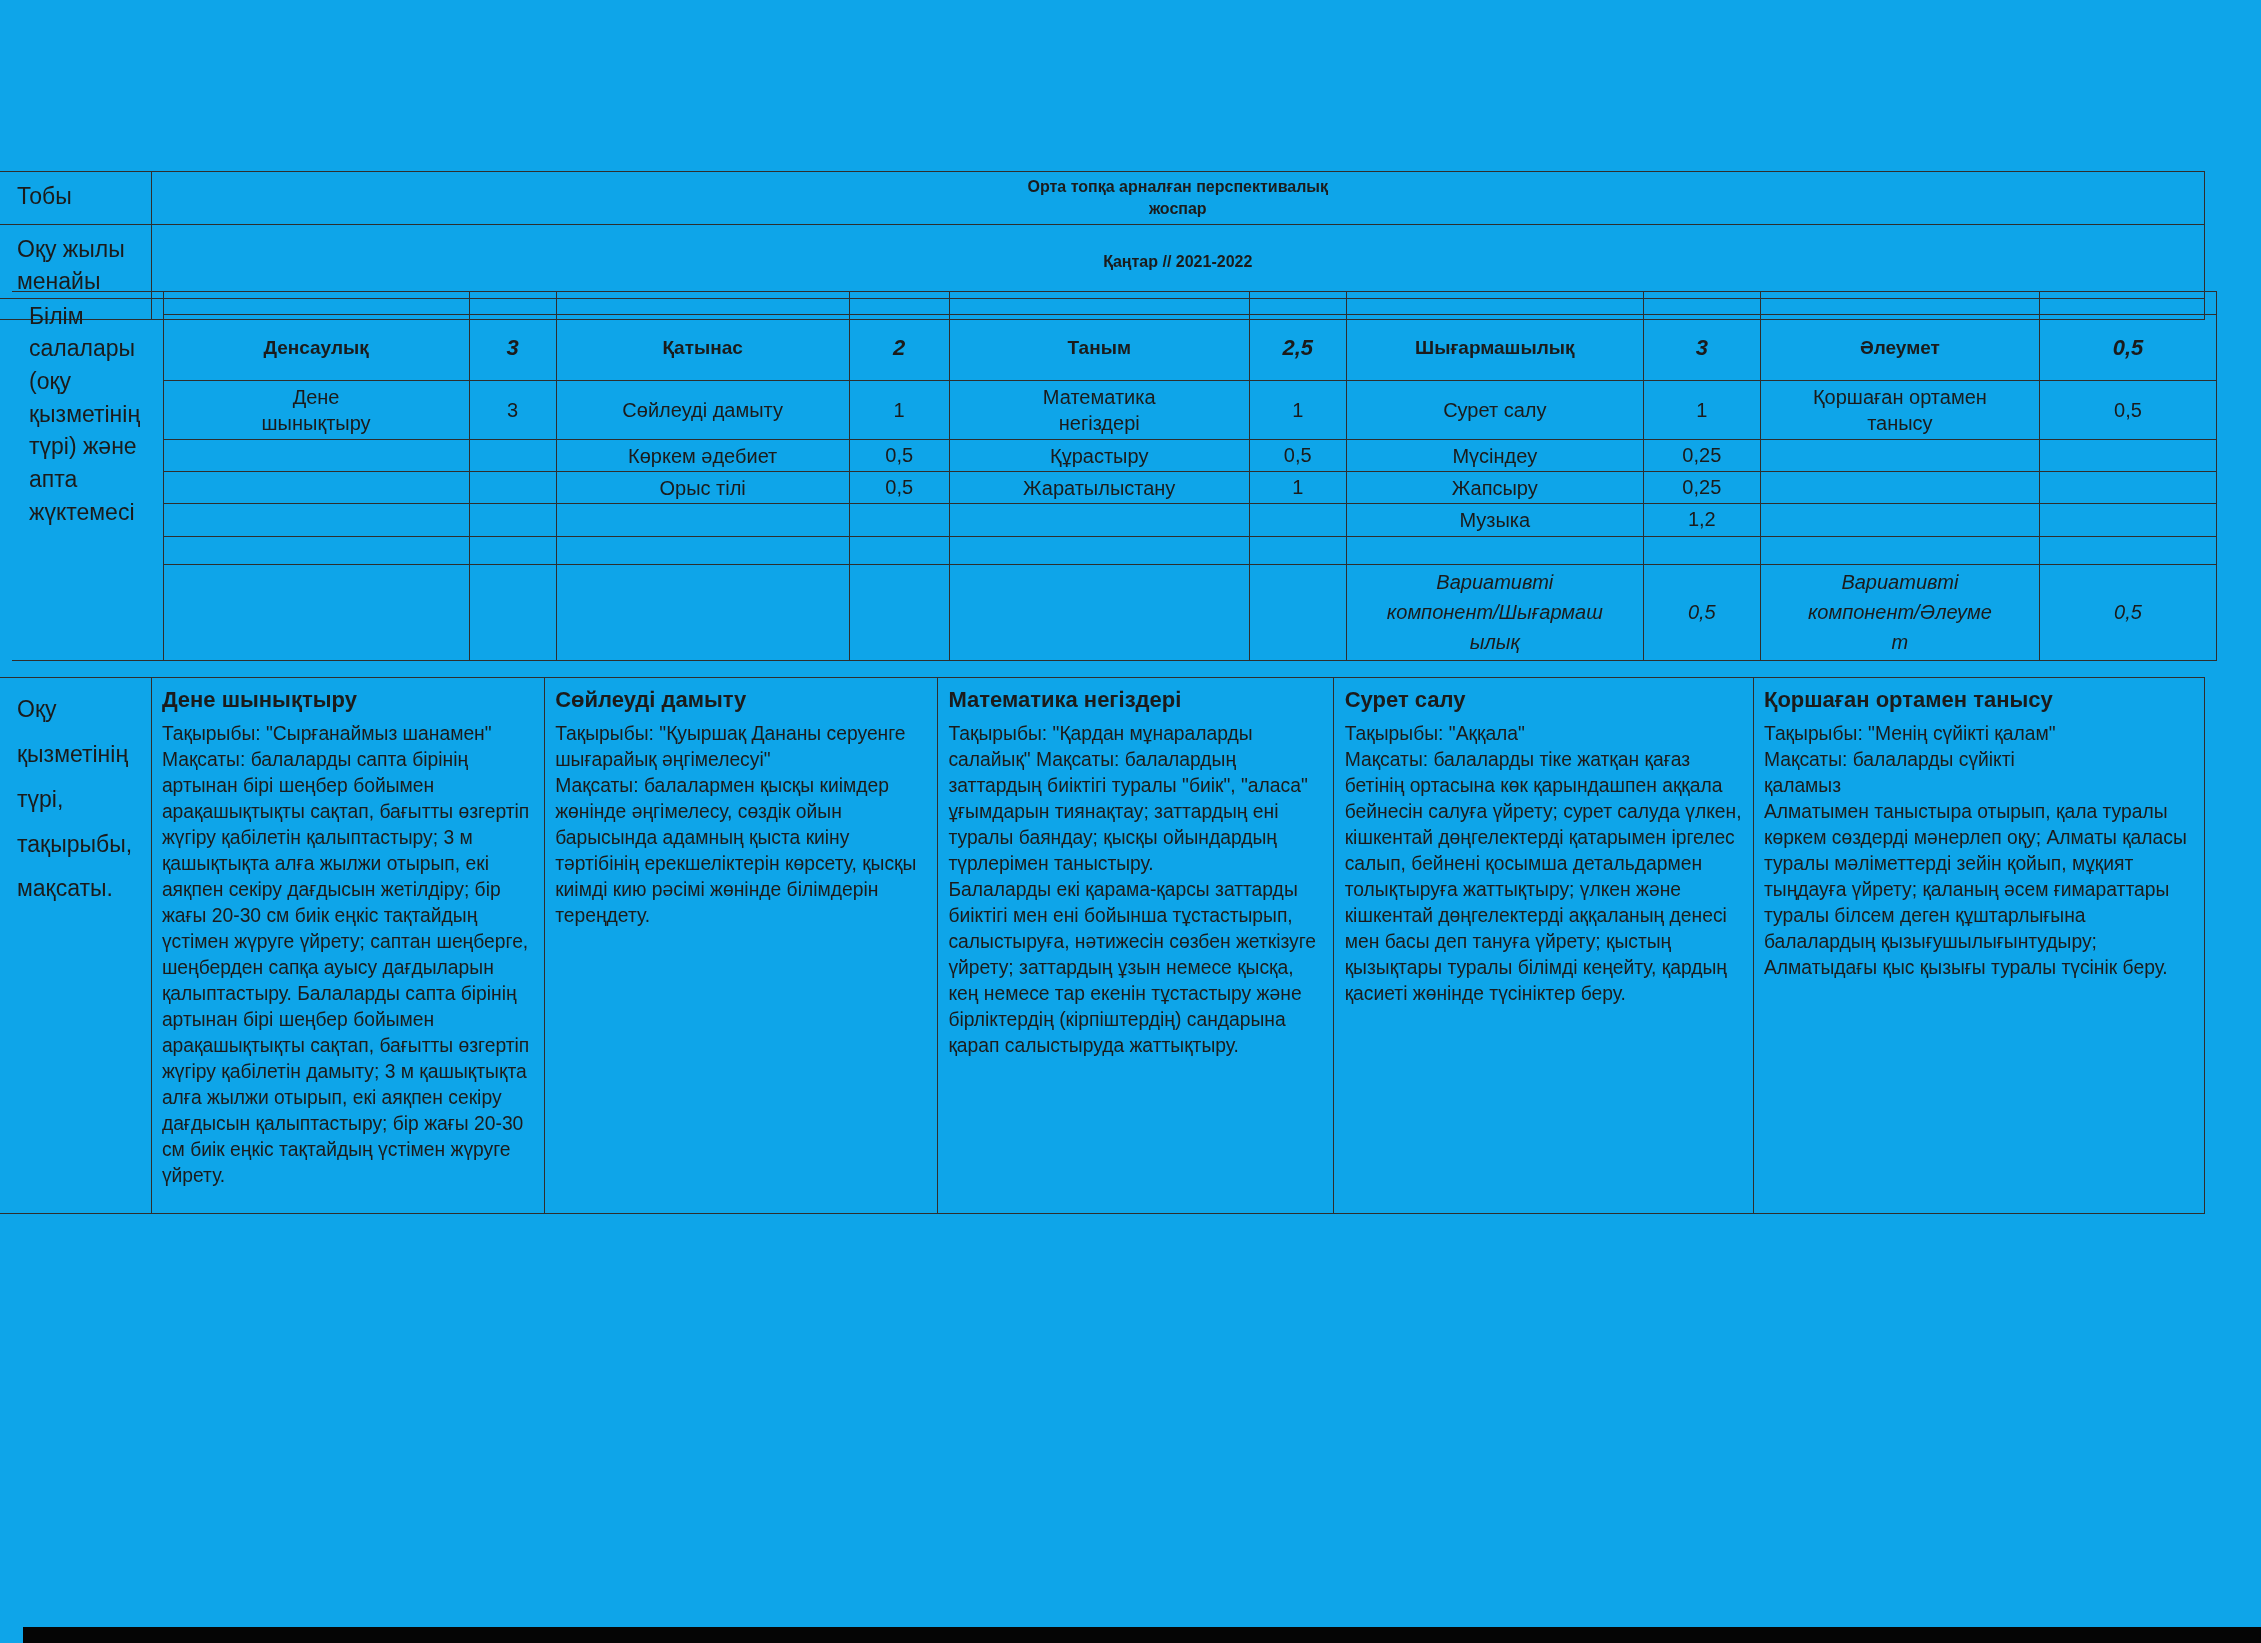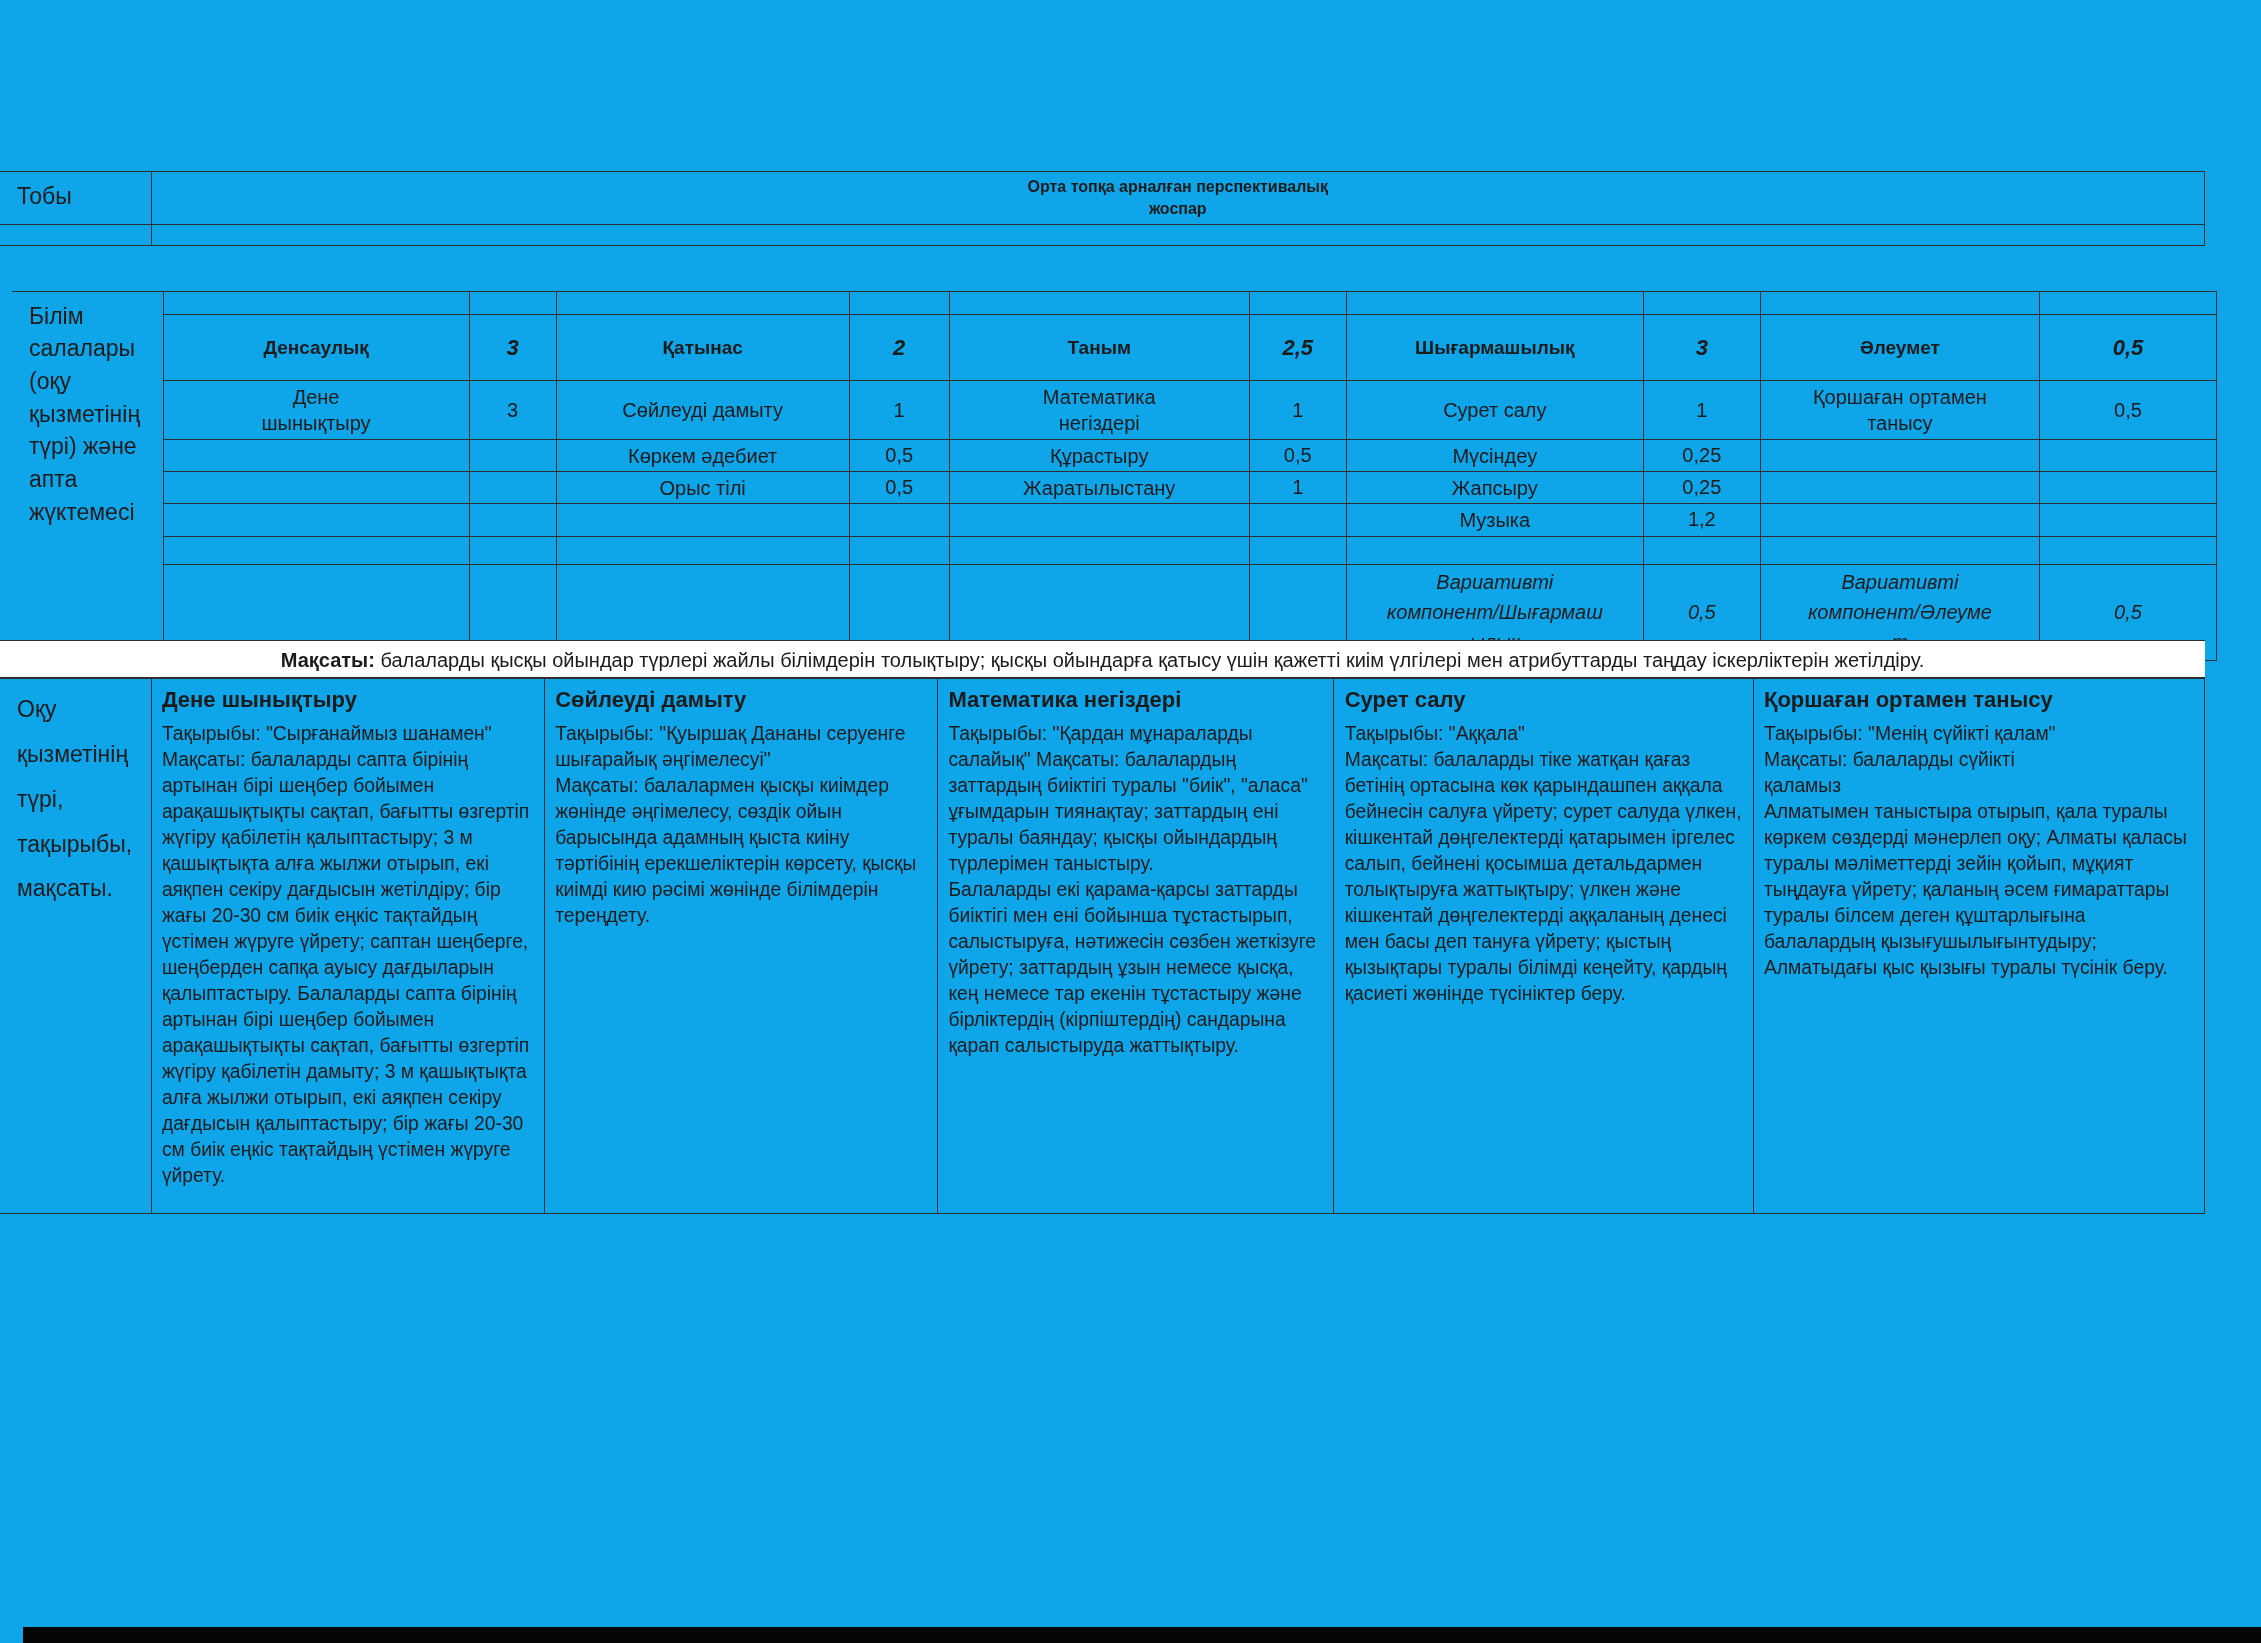--- a/index.html
+++ b/index.html
@@ -76,20 +76,25 @@
   <table class="sheet" style="left:0; top:171px; width:2205px;">
     <colgroup>
         <col style="width:151px">
         <col style="width:2053px">
       </colgroup>
     <tbody>
         <tr style="height:53px">
       <td class="lab noleft">Тобы</td>
       <td class="ttl">Орта топқа арналған перспективалық
 жоспар</td>
+    </tr>
+    <tr style="height:46px">
+      <td class="lab noleft">Оқу жылы
+менайы</td>
+      <td class="ttl">Қаңтар // 2021-2022</td>
     </tr>
     <tr style="height:20.6px">
       <td class="noleft"></td>
       <td></td>
     </tr>
   </tbody>
     </table>
 
   <table class="sheet" style="left:0; top:291px; width:2205px;margin-left:12px;">
     <colgroup>
@@ -213,26 +218,20 @@
       <td class="varinum">0,5</td>
       <td class="vari">Вариативті
 компонент/Әлеуме
 т</td>
       <td class="varinum">0,5</td>
     </tr>
   </tbody>
     </table>
 
 
-  <div class="band" style="top:640px; height:37px;">
-    <div class="goal-inner">
-      <b>Мақсаты:</b>
-      <span>балаларды қысқы ойындар түрлері жайлы білімдерін толықтыру; қысқы ойындарға қатысу үшін қажетті киім үлгілері мен атрибуттарды таңдау іскерліктерін жетілдіру.</span>
-    </div>
-  </div>
 
   <table class="sheet" style="left:0; top:677px; width:2205px;">
     <colgroup>
       <col style="width:151px">
       <col style="width:393px">
         <col style="width:393px">
         <col style="width:396px">
       <col style="width:419px">
         <col style="width:451px">
     </colgroup>

